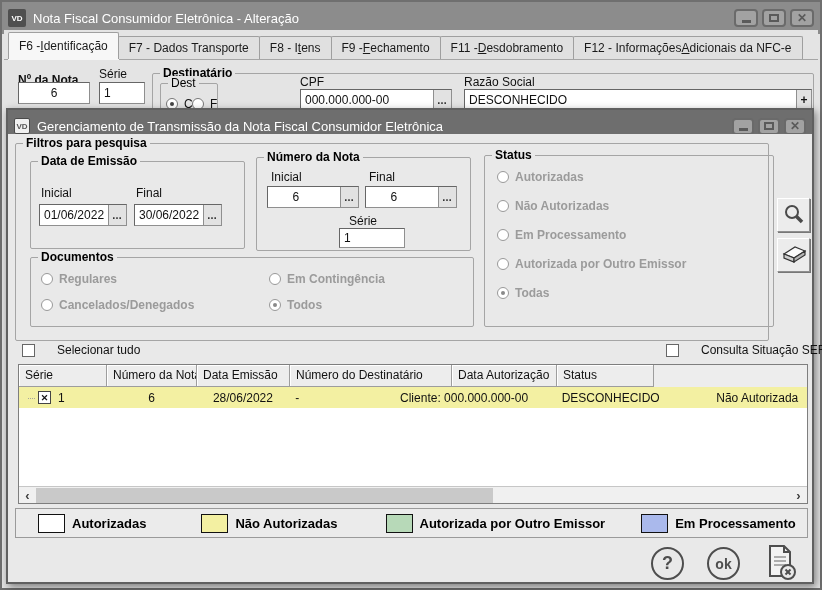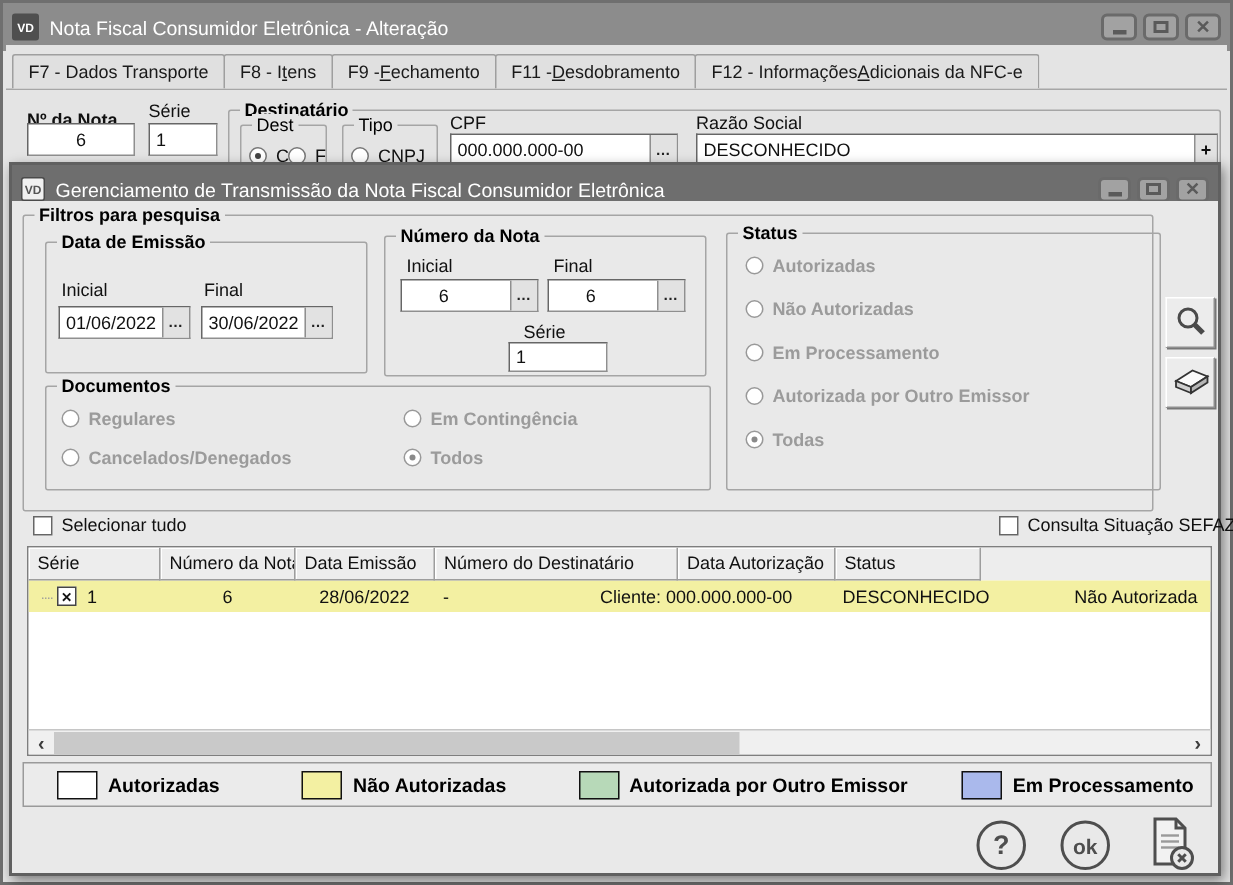--- a/index.html
+++ b/index.html
@@ -53,21 +53,21 @@
   #dialog .gb-label { background:#e9e9e9; }
 
   .radio { display:flex; align-items:center; gap:6px; position:absolute; white-space:nowrap; }
   .rb { width:12px; height:12px; border-radius:50%; background:#fff; border:1px solid #777; position:relative; flex:0 0 12px; }
   .radio.sel .rb::after { content:""; position:absolute; left:3px; top:3px; width:4px; height:4px; border-radius:50%; background:#444; }
   .rl { font-size:12px; color:#111; }
   .radio.dis .rl { color:#9b9b9b; font-weight:bold; }
   .radio.dis .rb { border-color:#999; }
   .radio.dis.sel .rb::after { background:#8a8a8a; }
 
-  .checkbox { position:absolute; display:flex; align-items:center; gap:6px; }
+  .checkbox { position:absolute; display:flex; align-items:center; gap:22px; }
   .cbbox { width:13px; height:13px; background:#fff; border:1px solid #666; display:flex; align-items:center;
            justify-content:center; font-size:9px; font-weight:bold; color:#111; flex:0 0 13px; }
   .cblbl { font-size:12px; color:#111; white-space:nowrap; }
 
   
   .dlg-body { position:absolute; left:0; top:24px; right:0; bottom:0; background:#e9e9e9; }
 
   .sidebtn { position:absolute; width:33px; height:34px; background:#ececec; border:1px solid #8f8f8f;
              border-top-color:#fff; border-left-color:#fff; box-shadow:1px 1px 0 #777;
              display:flex; align-items:center; justify-content:center; }
@@ -121,20 +121,21 @@
         <span class="tbbtn">
             <span class="g-max"></span>
           </span>
         <span class="tbbtn">
             <span class="g-x">✕</span>
           </span>
       </span>
     </div>
 
     <div class="tabstrip" id="tabs">
+        <div class="tab active">F6 - <u>I</u>dentificação</div>
         <div class="tab">F7 - Dados Transporte</div>
         <div class="tab">F8 - I<u>t</u>ens</div>
         <div class="tab">F9 - <u>F</u>echamento</div>
         <div class="tab">F11 - <u>D</u>esdobramento</div>
         <div class="tab">F12 - Informações <u>A</u>dicionais da NFC-e</div>
       </div>
 
     <div id="form-area">
       <span class="lbl b" style="left:14px; top:12px;">Nº da Nota</span>
       <div class="field center" style="left:14px; top:21px; width:72px; height:22px;">
@@ -151,27 +152,20 @@
       </div>
       <div class="groupbox" style="left:156px; top:22px; width:58px; height:42px;">
         <span class="gb-label" style="font-weight:normal;">Dest</span>
         <span id="dest-options"></span>
       <label class="radio sel" style="left: 5px; top: 13px;">
             <span class="rb"></span>
             <span class="rl">C</span>
           </label><label class="radio" style="left: 31px; top: 13px;">
             <span class="rb"></span>
             <span class="rl">F</span>
-          </label></div>
-      <div class="groupbox" style="left:224px; top:22px; width:64px; height:42px;">
-        <span class="gb-label" style="font-weight:normal;">Tipo</span>
-        <span id="tipo-options"></span>
-      <label class="radio" style="left: 5px; top: 13px;">
-            <span class="rb"></span>
-            <span class="rl">CNPJ</span>
           </label></div>
 
       <span class="lbl" style="left:296px; top:14px;">CPF</span>
       <div class="field" style="left:296px; top:28px; width:152px; height:22px;">
         <span>000.000.000-00</span>
         <span class="dotsbtn">…</span>
       </div>
 
       <span class="lbl" style="left:460px; top:14px;">Razão Social</span>
       <div class="field" style="left:460px; top:28px; width:348px; height:22px;">

